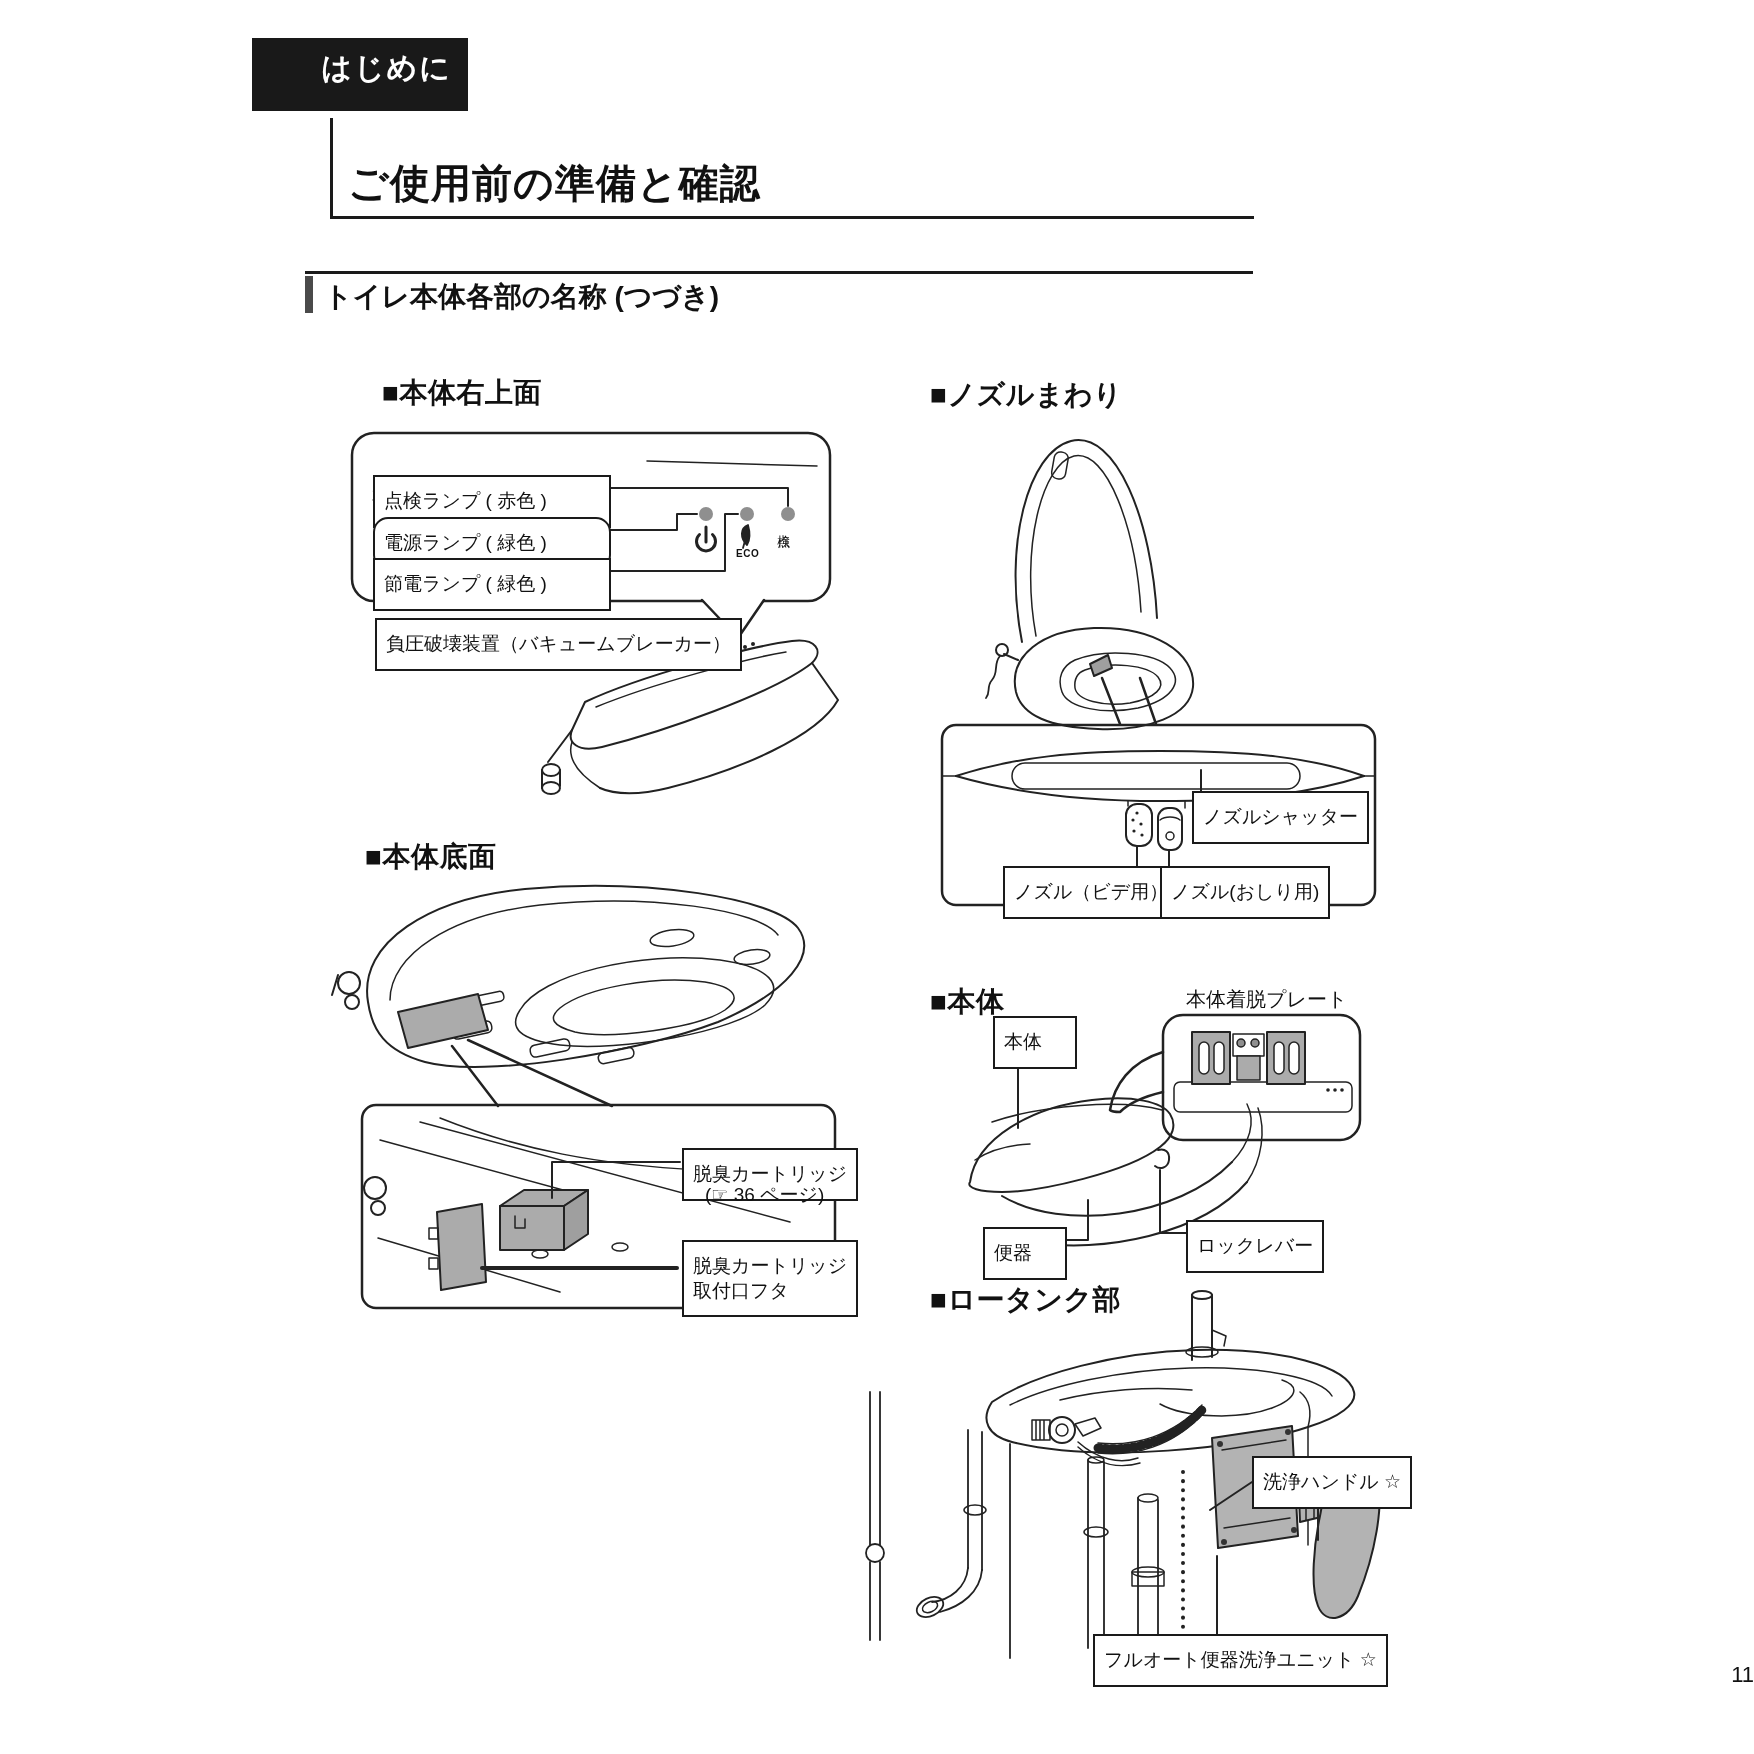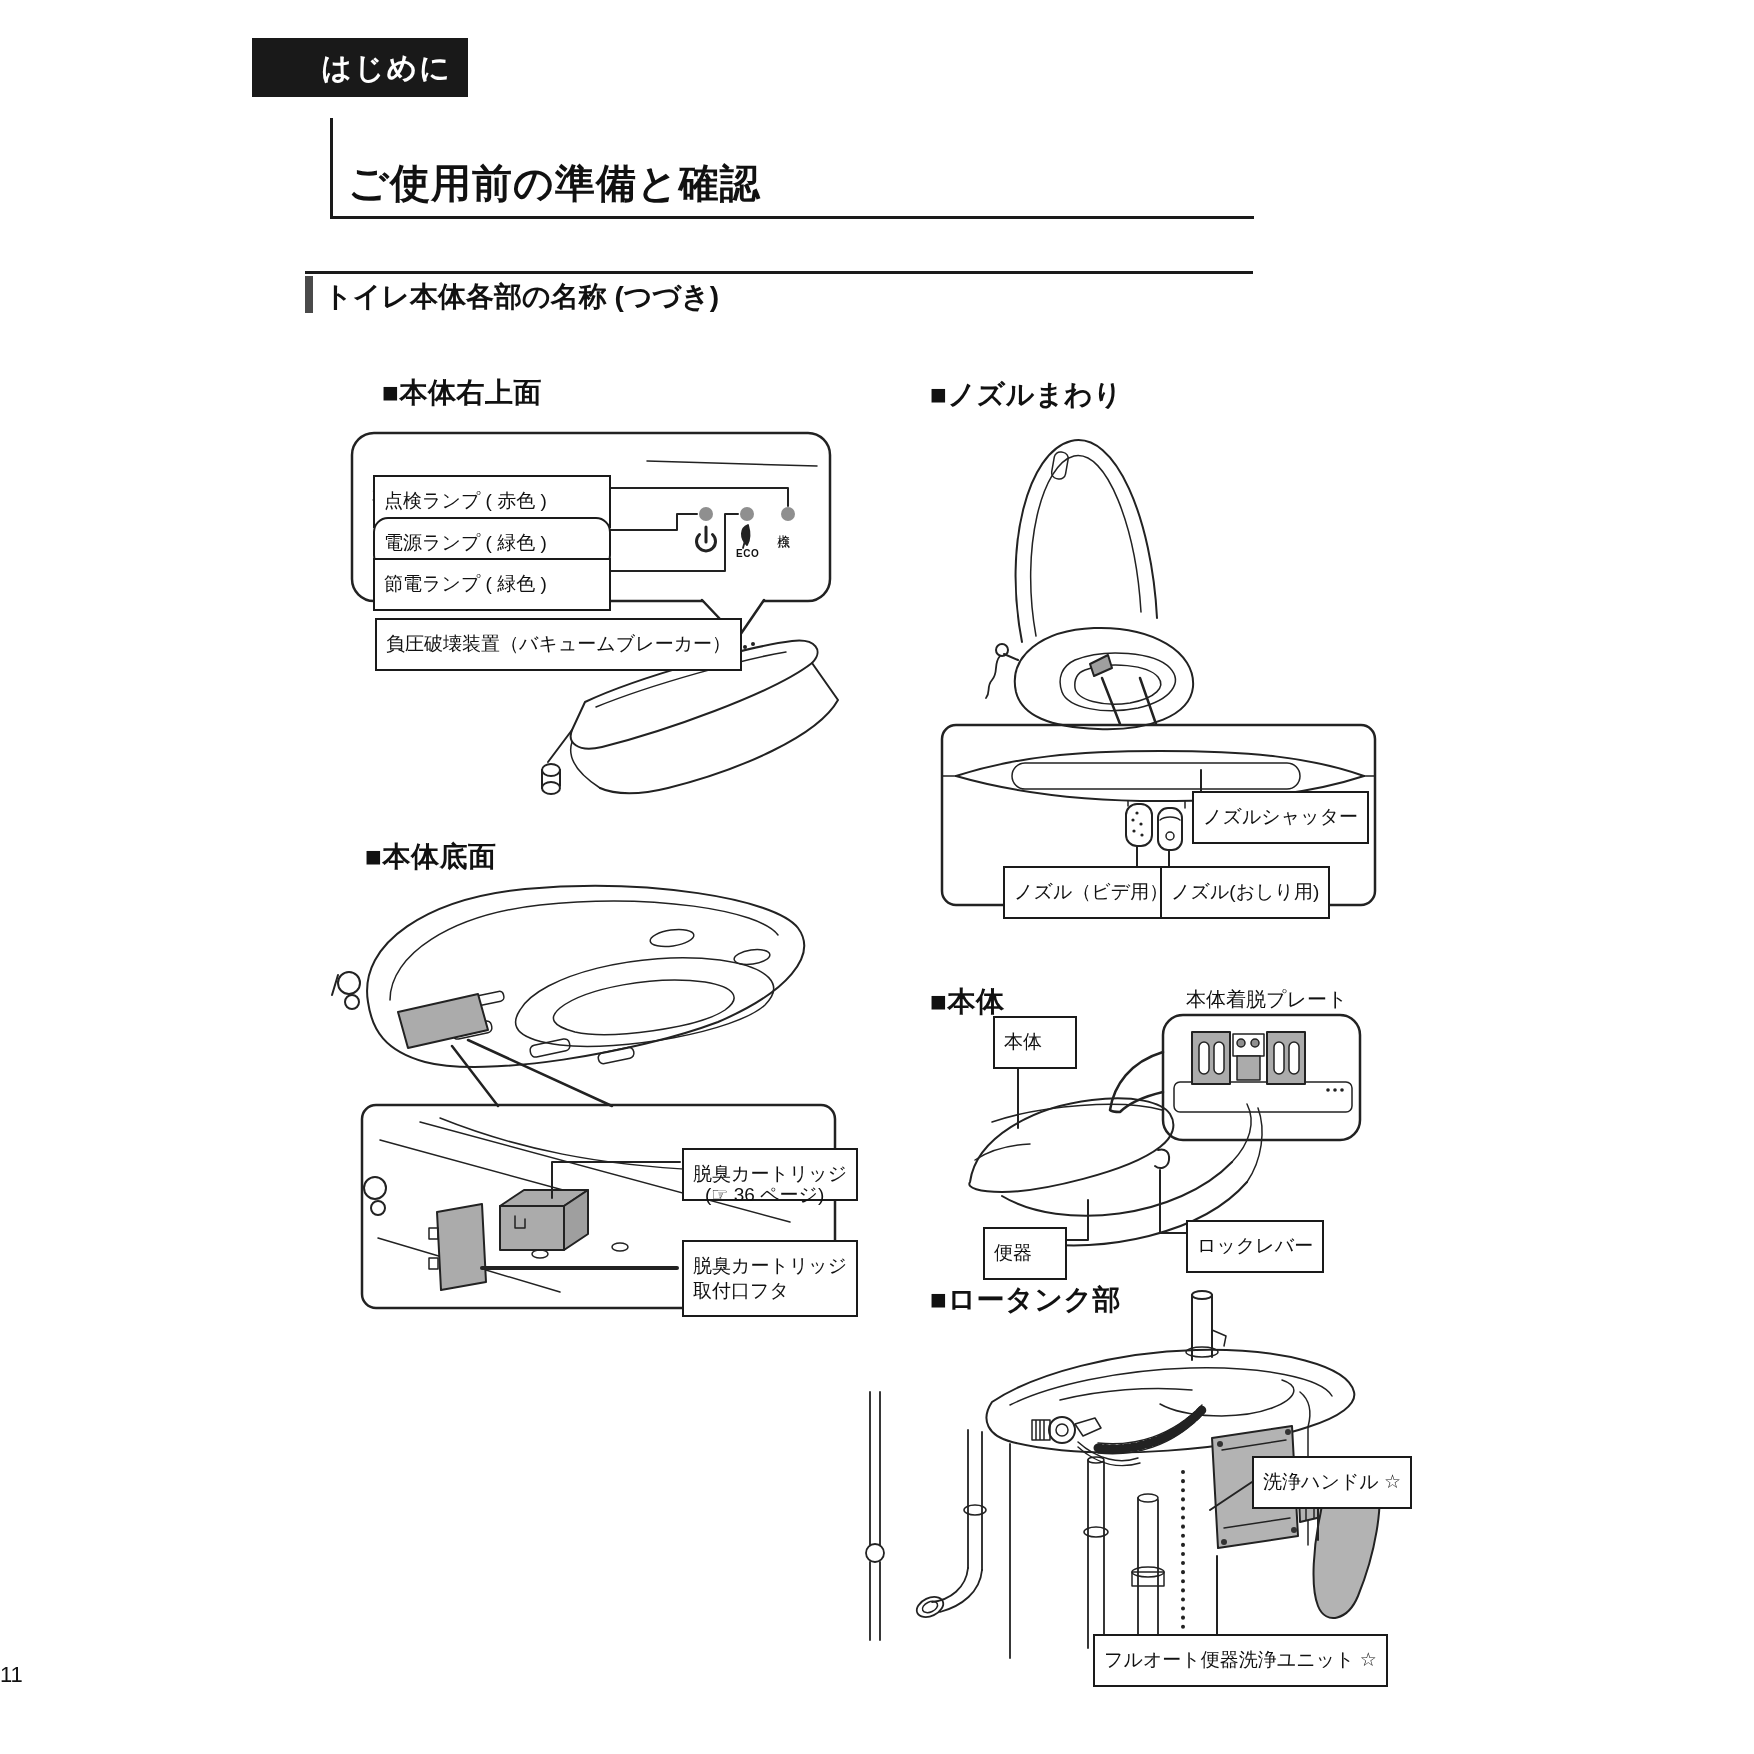--- a/index.html
+++ b/index.html
@@ -4,29 +4,29 @@
 <style>
   html,body{margin:0;padding:0;background:#ffffff;}
   body{width:1754px;height:1754px;position:relative;overflow:hidden;
        font-family:"Liberation Sans","DejaVu Sans",sans-serif;color:#111;}
   #art{position:absolute;left:0;top:0;z-index:1;}
   .rule{position:absolute;background:#1a1a1a;z-index:2;}
   .lbl{position:absolute;border:2.5px solid #1a1a1a;background:#fff;font-size:19px;
        color:#111;padding:12px 9px;white-space:nowrap;line-height:1.3;z-index:3;}
   .txt{position:absolute;color:#111;white-space:nowrap;z-index:3;}
   .h3{font-size:28px;font-weight:600;letter-spacing:.5px;}
-  .tab{position:absolute;left:252px;top:38px;width:216px;height:59px;background:#191919;
+  .tab{position:absolute;left:252px;top:38px;width:216px;height:73px;background:#191919;
        color:#fff;font-size:30px;font-weight:700;text-align:right;line-height:59px;
        padding-right:16px;box-sizing:border-box;z-index:3;letter-spacing:2px;}
   .title{position:absolute;left:348px;top:156px;font-size:40px;font-weight:600;
          letter-spacing:1px;z-index:3;}
   .section{position:absolute;left:324px;top:278px;font-size:28px;font-weight:600;z-index:3;}
   .vert{writing-mode:vertical-rl;text-orientation:upright;}
   .twoline{line-height:1.3;}
-  .pagenum{position:absolute;left:0;right:0;top:1662px;text-align:left;font-size:22px;z-index:3;}
+  .pagenum{position:absolute;left:0;right:0;top:1662px;text-align:right;font-size:22px;z-index:3;}
 </style>
 </head>
 <body>
 
 <svg id="art" width="1754" height="1754" viewBox="0 0 1754 1754">
   <g fill="none" stroke="#222" stroke-width="2" stroke-linecap="round" stroke-linejoin="round">
 
     <g>
       <rect x="352" y="433" width="478" height="168" rx="22" stroke-width="2.5"></rect>
       <path d="M702,599 L738,637 L764,599" fill="#fff" stroke="none"></path>

